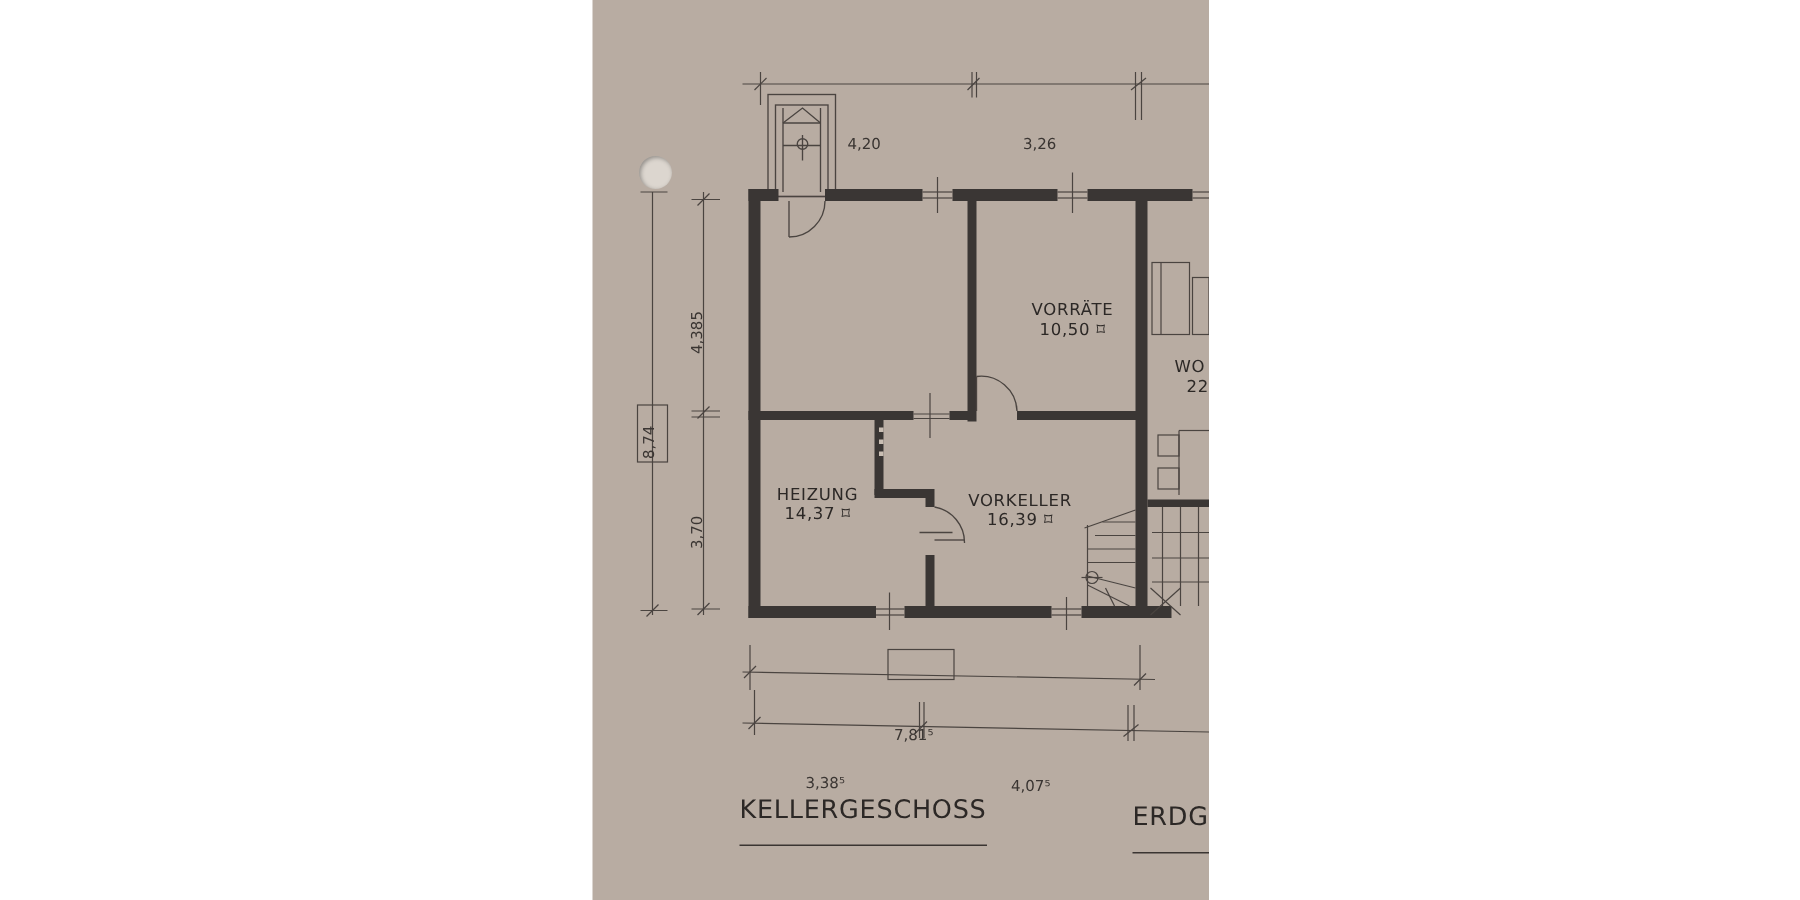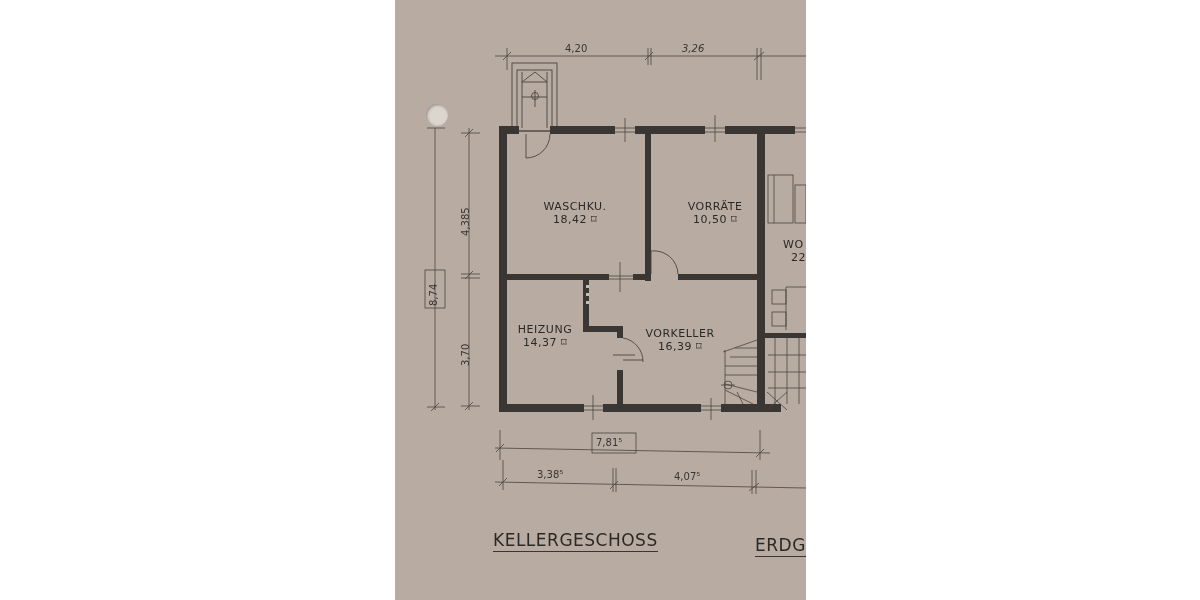--- a/index.html
+++ b/index.html
@@ -1,22 +1,22 @@
 <!DOCTYPE html>
 <html><head>
 <meta charset="utf-8">
 <style>
   html,body{margin:0;padding:0;}
   body{width:1200px;height:600px;background:#ffffff;position:relative;overflow:hidden;font-family:"DejaVu Sans",sans-serif;}
   #paper{position:absolute;left:395px;top:0;width:411px;height:600px;background:#b8aca2;overflow:hidden;}
   #paper svg{position:absolute;left:0;top:0;}
   .lbl{position:absolute;color:#2c2826;font-size:11px;letter-spacing:0.5px;text-align:center;line-height:13px;white-space:nowrap;}
-  .dim{position:absolute;color:#3a3532;font-size:10px;white-space:nowrap;}
+  .dim{position:absolute;color:#3a3532;font-size:10px;white-space:nowrap;margin-top:48px;}
   .vdim{position:absolute;color:#3a3532;font-size:10px;white-space:nowrap;transform:rotate(-90deg);transform-origin:left top;}
-  .title{position:absolute;color:#2c2826;font-size:17px;letter-spacing:0.5px;border-bottom:1.5px solid #3a3532;padding-bottom:1px;white-space:nowrap;}
+  .title{position:absolute;color:#2c2826;font-size:17px;letter-spacing:0.5px;border-bottom:1.5px solid #3a3532;padding-bottom:13px;white-space:nowrap;}
   .hole{position:absolute;left:31px;top:104px;width:22px;height:22px;border-radius:50%;background:#dcd6cf;box-shadow:inset 1px 1px 3px rgba(0,0,0,0.35);}
 </style>
 </head>
 <body>
 
 <div id="paper">
   <div class="hole"></div>
 
   <svg width="411" height="600" viewBox="0 0 411 600">
     <g stroke="#4a4440" stroke-width="0.8" fill="none">
@@ -171,43 +171,39 @@
       <line x1="373" y1="372" x2="411" y2="372"></line>
       <line x1="373" y1="388" x2="411" y2="388"></line>
       <line x1="380" y1="338" x2="380" y2="404"></line>
       <line x1="392" y1="338" x2="392" y2="404"></line>
       <line x1="404" y1="338" x2="404" y2="404"></line>
       <line x1="372" y1="392" x2="392" y2="410"></line>
       <line x1="392" y1="392" x2="372" y2="410"></line>
     </g>
   </svg>
 
-  <div class="lbl" style="left:110px;top:200px;width:140px;">
-    <div>WASCHKU.</div>
-    <div><span>18,42</span> ⌑</div>
-  </div>
   <div class="lbl" style="left:256px;top:200px;width:128px;">
     <div>VORRÄTE</div>
     <div><span>10,50</span> ⌑</div>
   </div>
   <div class="lbl" style="left:110px;top:323px;width:80px;">
     <div>HEIZUNG</div>
     <div><span>14,37</span> ⌑</div>
   </div>
   <div class="lbl" style="left:230px;top:327px;width:110px;">
     <div>VORKELLER</div>
     <div><span>16,39</span> ⌑</div>
   </div>
   <div class="lbl" style="left:388px;top:238px;text-align:left;">
     <div>WO</div>
     <div style="padding-left:8px;">22</div>
   </div>
 
   <div class="dim" style="left:170px;top:43px;">4,20</div>
-  <div class="dim" style="left:287px;top:43px;font-style:italic;">3,26</div>
+  <div class="dim" style="left:287px;top:43px;">3,26</div>
 
   <div class="vdim" style="left:33px;top:306px;">8,74</div>
   <div class="vdim" style="left:65px;top:236px;">4,385</div>
   <div class="vdim" style="left:65px;top:366px;">3,70</div>
 
   <div class="dim" style="left:201px;top:437px;">7,81⁵</div>
   <div class="dim" style="left:142px;top:469px;">3,38⁵</div>
   <div class="dim" style="left:279px;top:471px;">4,07⁵</div>
 
   <div class="title" style="left:98px;top:530px;">KELLERGESCHOSS</div>

